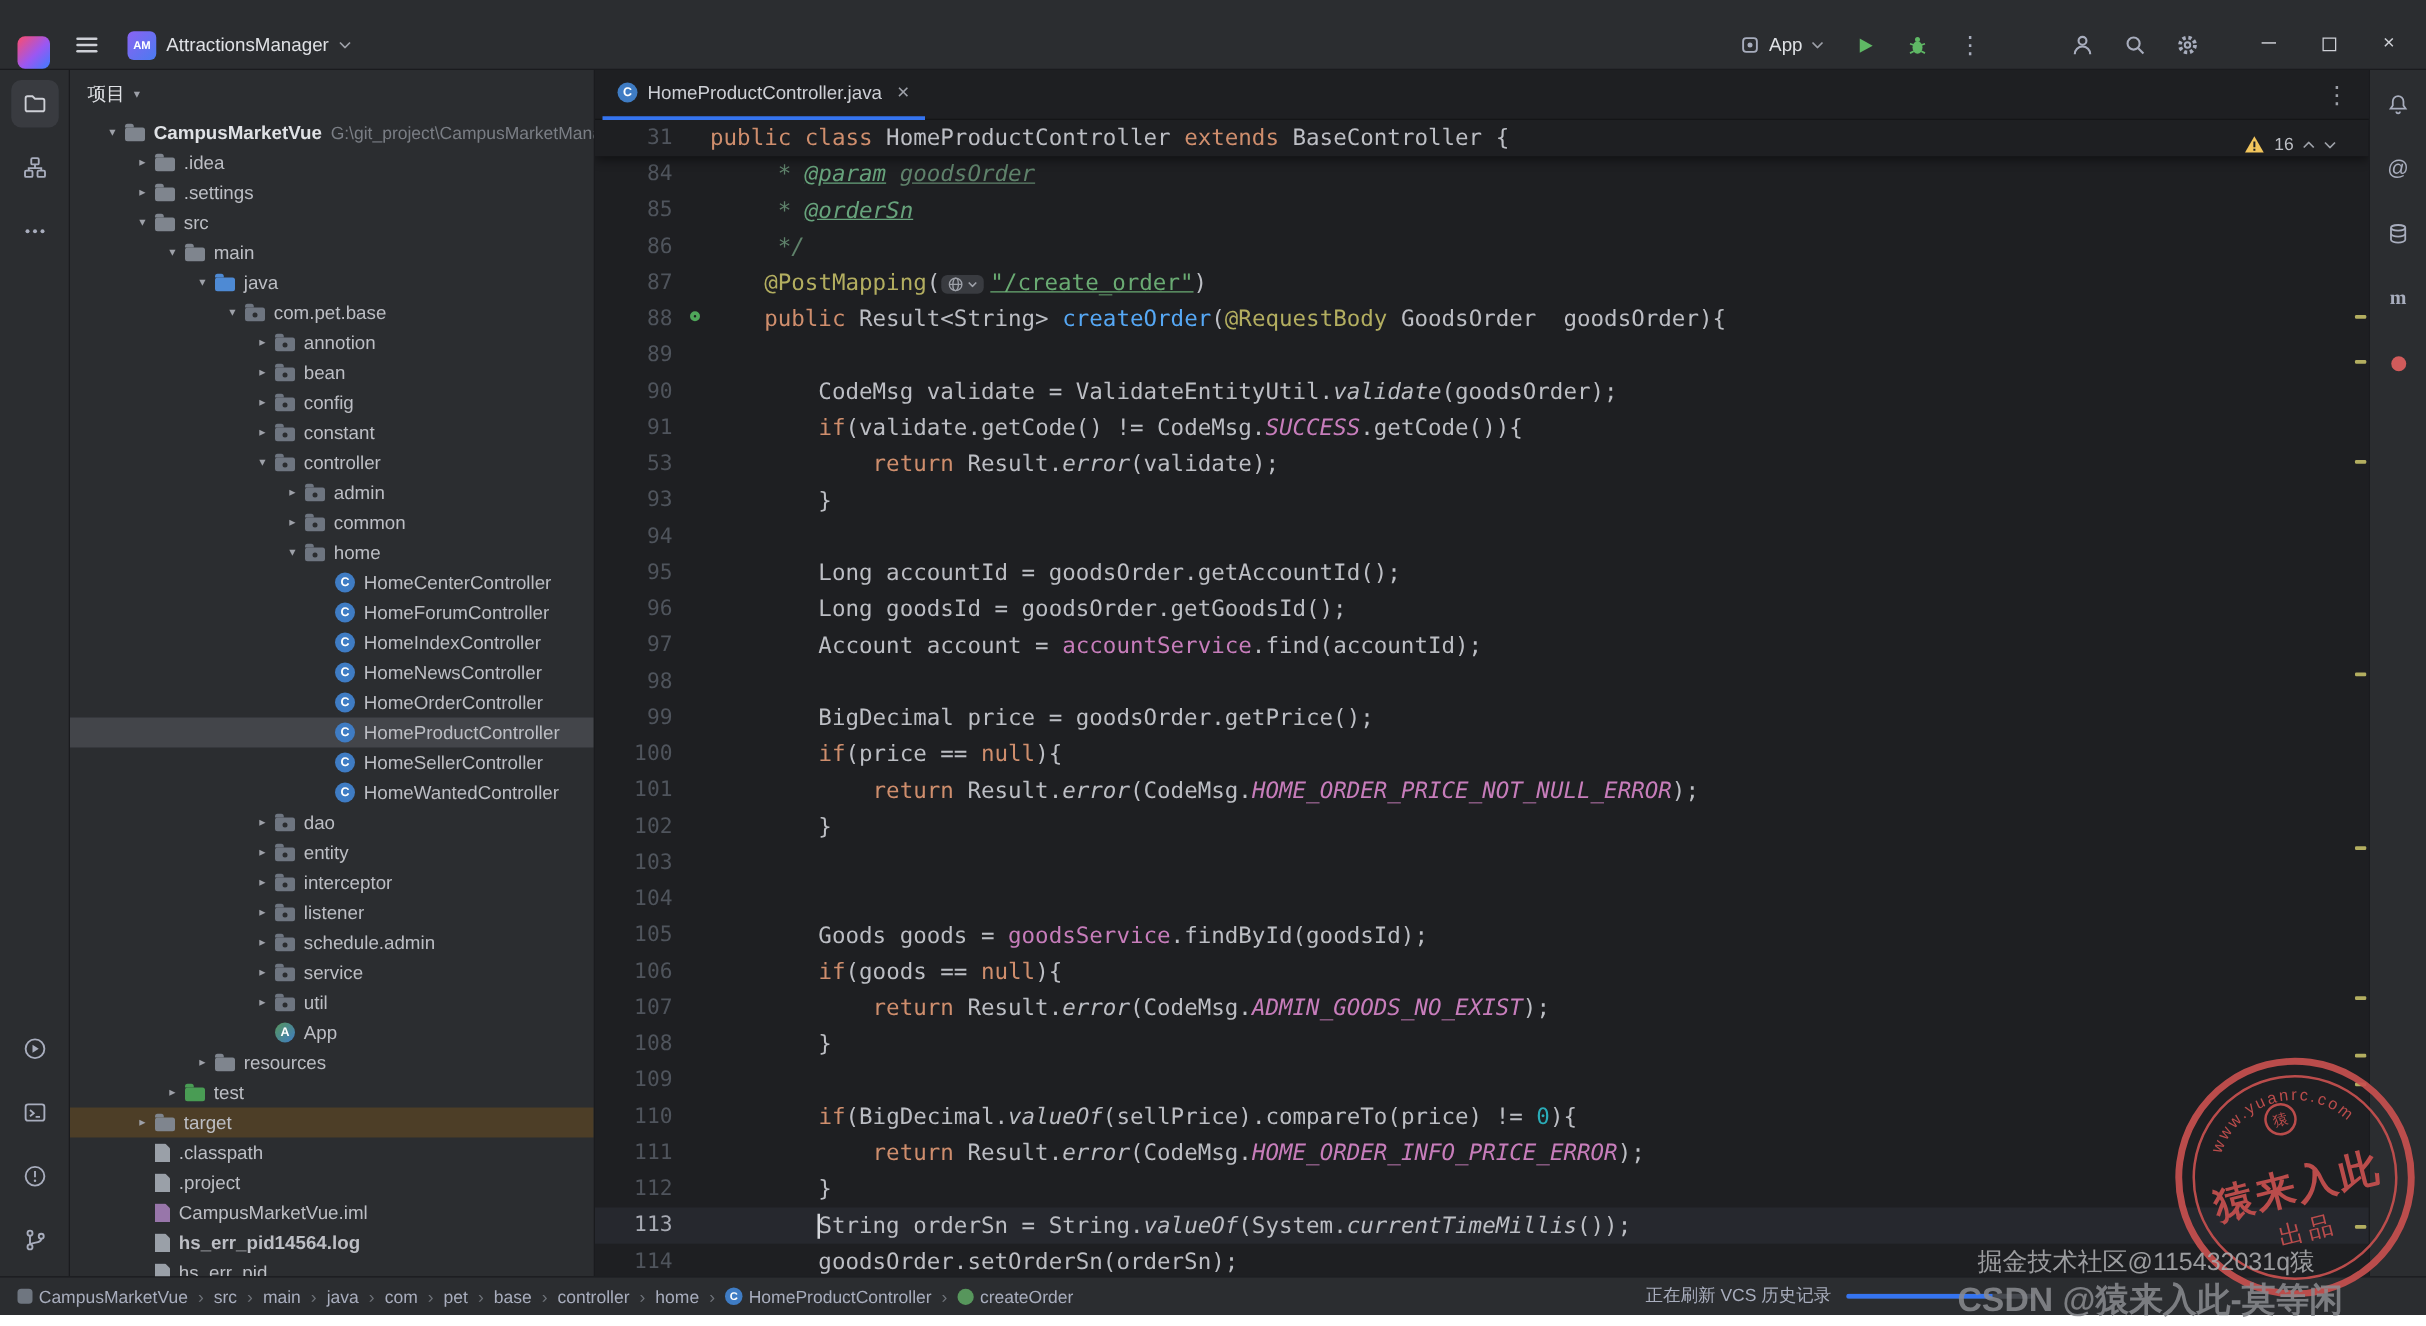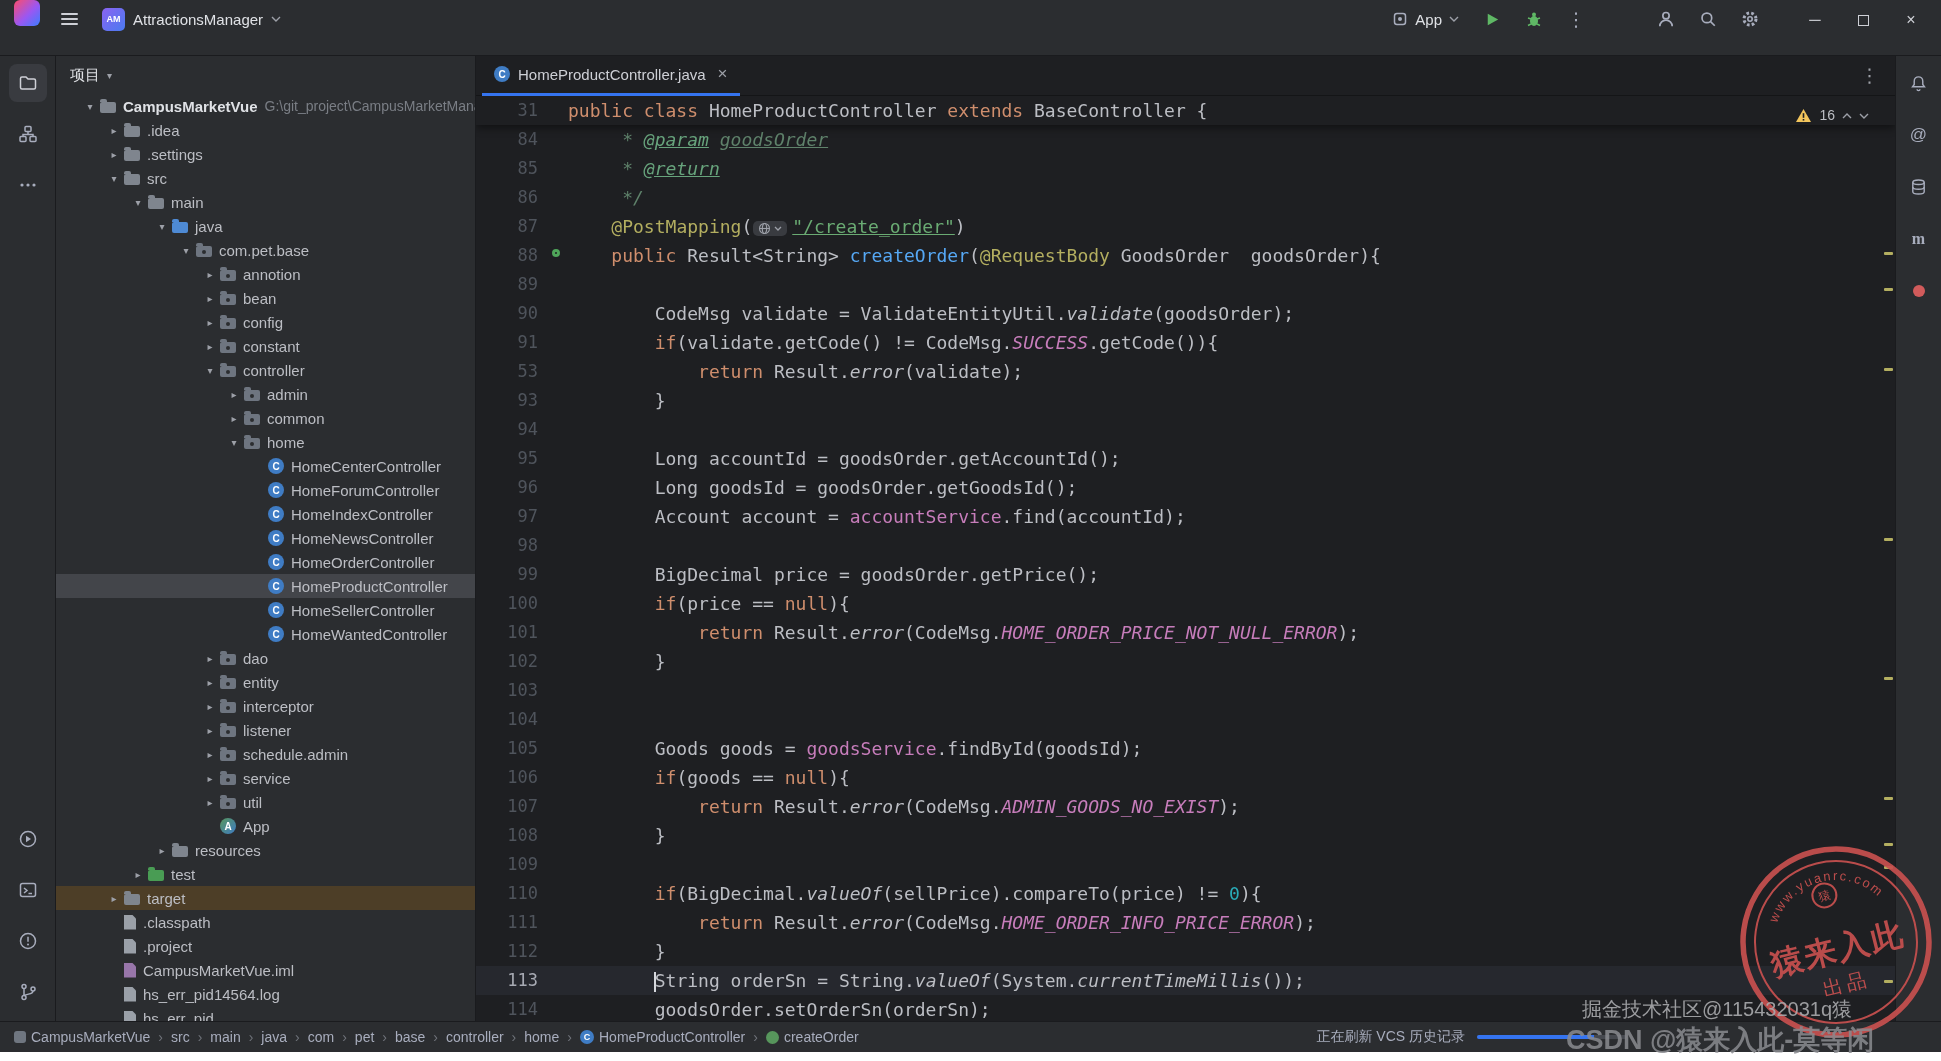--- a/index.html
+++ b/index.html
@@ -1,20 +1,20 @@
 <!DOCTYPE html>
 <html><head>
 <meta charset="utf-8">
 <style>
   *{box-sizing:border-box;margin:0;padding:0}
   html,body{width:1941px;height:1061px;overflow:hidden;background:#ffffff;font-family:"Liberation Sans",sans-serif}
   .app{position:absolute;top:0;left:0;width:1941px;height:1052px;background:#1E1F22;display:flex;flex-direction:column;overflow:hidden}
 
   
-  .titlebar{height:56px;flex:none;background:#2B2D30;border-bottom:1px solid #1A1B1E;display:flex;align-items:flex-start;padding:0 8px;gap:4px;color:#DFE1E5}
+  .titlebar{height:56px;flex:none;background:#2B2D30;border-bottom:1px solid #1A1B1E;display:flex;align-items:flex-end;padding:0 8px;gap:4px;color:#DFE1E5}
   .logo{width:26px;height:26px;border-radius:6px;margin:0 6px;background:linear-gradient(135deg,#FC4C6C,#9B57F2 55%,#3C7DFF)}
   .tb-btn{height:38px;min-width:38px;display:flex;align-items:center;justify-content:center;border-radius:8px;color:#CED0D6;cursor:default}
   .hamburger i{display:block;width:17px;height:2px;background:#CED0D6;margin:3px 0;border-radius:1px}
   .proj-widget{display:flex;align-items:center;gap:8px;padding:0 10px;height:38px;border-radius:8px}
   .proj-badge{width:23px;height:23px;border-radius:5px;background:linear-gradient(135deg,#8A63F2,#4A7BF0);color:#fff;font-size:9px;font-weight:bold;display:flex;align-items:center;justify-content:center}
   .proj-name{font-size:15px;color:#DFE1E5}
   .tb-spacer{flex:1}
   .run-widget{display:flex;align-items:center;gap:7px;height:38px;padding:0 10px;border-radius:8px;font-size:15px;color:#DFE1E5}
   .kebab{font-size:19px;color:#A8ADBD}
   .tb-gap{width:44px}
@@ -419,21 +419,21 @@
           <div class="tree-row" style="padding-left: 48px;">
             <span class="chev"></span>
             <span class="ticon ticon-file"></span>
             <span class="tlabel">.project</span>
           </div>
           <div class="tree-row" style="padding-left: 48px;">
             <span class="chev"></span>
             <span class="ticon ticon-module-file"></span>
             <span class="tlabel">CampusMarketVue.iml</span>
           </div>
-          <div class="tree-row" style="padding-left: 48px;">
+          <div class="tree-row" style="padding-left: 48px; font-weight: bold;">
             <span class="chev"></span>
             <span class="ticon ticon-log"></span>
             <span class="tlabel">hs_err_pid14564.log</span>
           </div>
           <div class="tree-row" style="padding-left: 48px;">
             <span class="chev"></span>
             <span class="ticon ticon-log"></span>
             <span class="tlabel">hs_err_pid…</span>
           </div>
         </div>
@@ -447,21 +447,21 @@
           <span class="tab-close">×</span>
         </div>
         <span class="tabbar-kebab">⋮</span>
       </div>
       <div class="ewrap">
         <div id="sticky">
             <div class="cline"><span class="gut"><span class="lnum">31</span></span><span class="ctext"><span class="tk-k">public class </span><span class="tk-p">HomeProductController </span><span class="tk-k">extends</span><span class="tk-p"> BaseController {</span></span></div>
           </div>
         <div id="code">
             <div class="cline"><span class="gut"><span class="lnum">84</span></span><span class="ctext"><span class="tk-d">     * </span><span class="tk-t">@param</span><span class="tk-d"> </span><span class="tk-r">goodsOrder</span></span></div>
-            <div class="cline"><span class="gut"><span class="lnum">85</span></span><span class="ctext"><span class="tk-d">     * </span><span class="tk-t">@return</span></span></div>
+            <div class="cline"><span class="gut"><span class="lnum">85</span></span><span class="ctext"><span class="tk-d">     * </span><span class="tk-t">@orderSn</span></span></div>
             <div class="cline"><span class="gut"><span class="lnum">86</span></span><span class="ctext"><span class="tk-d">     */</span></span></div>
             <div class="cline"><span class="gut"><span class="lnum">87</span></span><span class="ctext"><span class="tk-p">    </span><span class="tk-a">@PostMapping</span><span class="tk-p">(</span><span class="inlay"><svg width="13" height="13" viewBox="0 0 13 13" fill="none" stroke="#9DA0A8" stroke-width="1.1">
                     <circle cx="6.5" cy="6.5" r="5"></circle>
                     <ellipse cx="6.5" cy="6.5" rx="2.2" ry="5"></ellipse>
                     <path d="M1.5 6.5h10"></path>
                   </svg><svg width="8" height="5" viewBox="0 0 8 5" fill="none" stroke="#9DA0A8" stroke-width="1.3">
                     <path d="M1 1l3 3 3-3"></path>
                   </svg></span><span class="tk-s">"/create_order"</span><span class="tk-p">)</span></span></div>
             <div class="cline"><span class="gut"><span class="lnum">88</span><span class="gicon-endpoint"></span></span><span class="ctext"><span class="tk-k">    public </span><span class="tk-p">Result&lt;String&gt; </span><span class="tk-m">createOrder</span><span class="tk-p">(</span><span class="tk-a">@RequestBody</span><span class="tk-p"> GoodsOrder  goodsOrder){</span></span></div>
             <div class="cline"><span class="gut"><span class="lnum">89</span></span><span class="ctext"></span></div>

